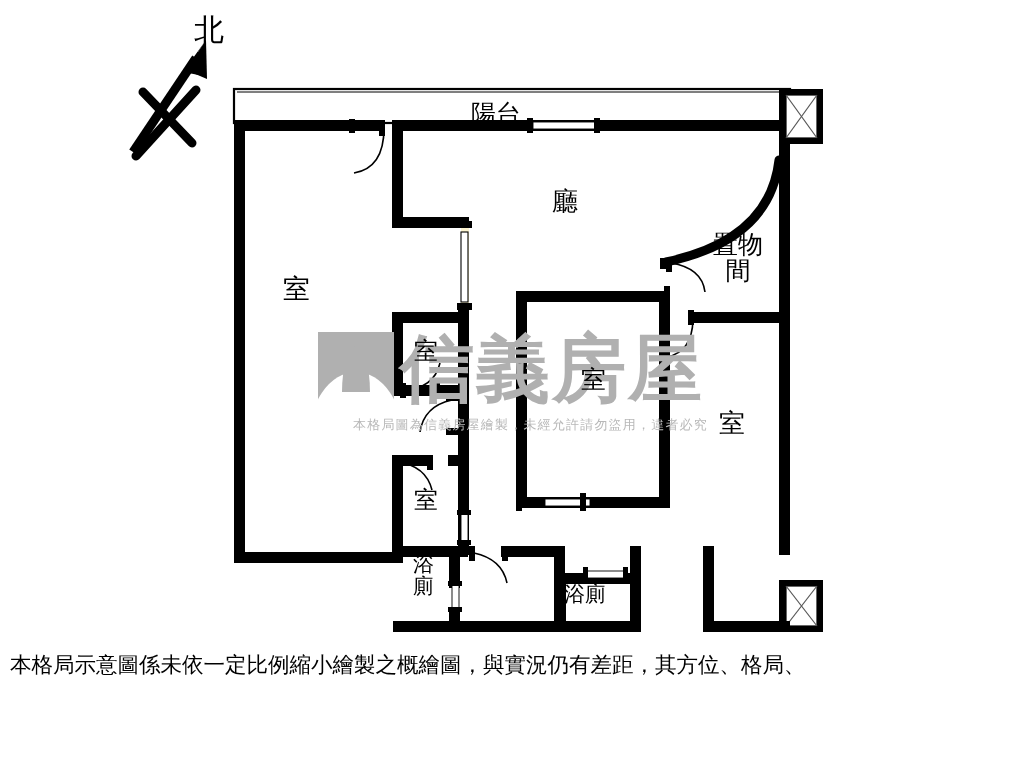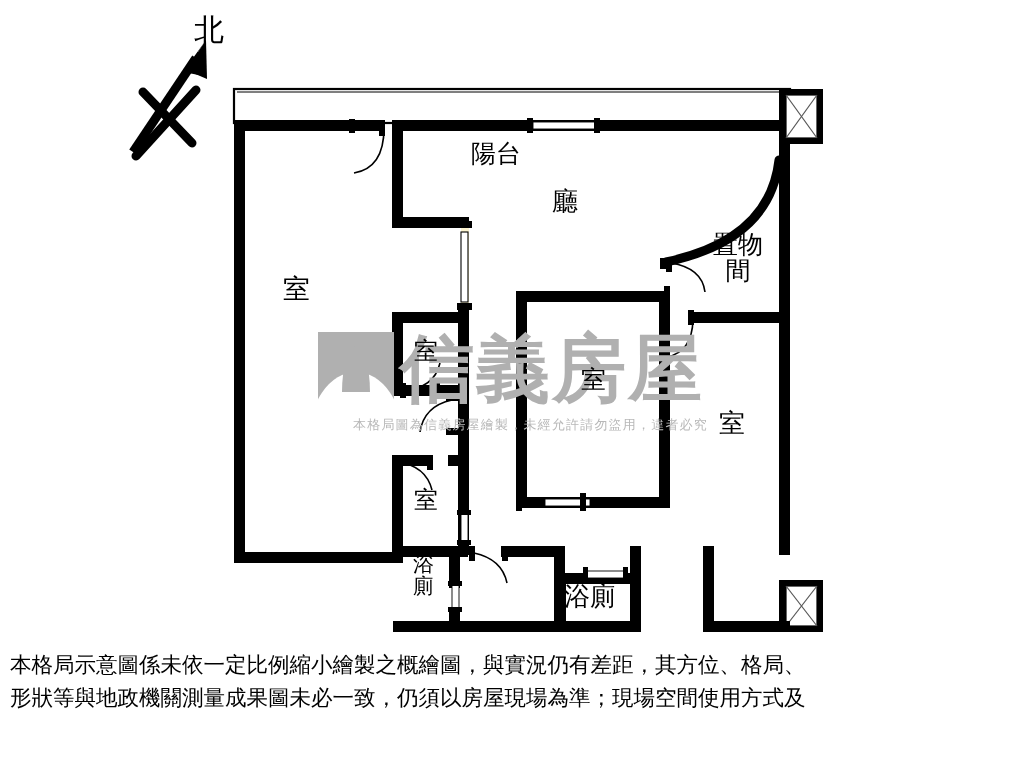--- a/index.html
+++ b/index.html
@@ -298,32 +298,31 @@
 
   <div class="watermark">
     <div class="wm-logo"></div>
     <div class="wm-text">信義房屋</div>
     <div class="wm-sub">本格局圖為信義房屋繪製，未經允許請勿盜用，違者必究</div>
   </div>
 
   <div class="compass-label">北</div>
 
   <div id="room-labels">
-      <div class="rlabel" style="left: 471px; top: 101px; font-size: 25px; margin-top: 40px;">陽台</div>
+      <div class="rlabel" style="left: 471px; top: 101px; font-size: 25px;">陽台</div>
       <div class="rlabel" style="left: 552px; top: 188px; font-size: 26px;">廳</div>
       <div class="rlabel" style="left: 713px; top: 232px; font-size: 25px;">置物
 間</div>
       <div class="rlabel" style="left: 283px; top: 275px; font-size: 27px;">室</div>
       <div class="rlabel" style="left: 414px; top: 339px; font-size: 24px;">室</div>
       <div class="rlabel" style="left: 581px; top: 367px; font-size: 25px;">室</div>
       <div class="rlabel" style="left: 719px; top: 410px; font-size: 26px;">室</div>
       <div class="rlabel" style="left: 414px; top: 488px; font-size: 24px;">室</div>
       <div class="rlabel" style="left: 413px; top: 553px; font-size: 21px;">浴
 廁</div>
-      <div class="rlabel" style="left: 564px; top: 583px; font-size: 26px;">浴廁</div>
+      <div class="rlabel" style="left: 564px; top: 583px; font-size: 21px;">浴廁</div>
     </div>
 
 </div>
 
 <div id="disclaimer">
   <div>本格局示意圖係未依一定比例縮小繪製之概繪圖，與實況仍有差距，其方位、格局、</div>
-  <div>形狀等與地政機關測量成果圖未必一致，仍須以房屋現場為準；現場空間使用方式及</div>
 </div>
 
 </body></html>

